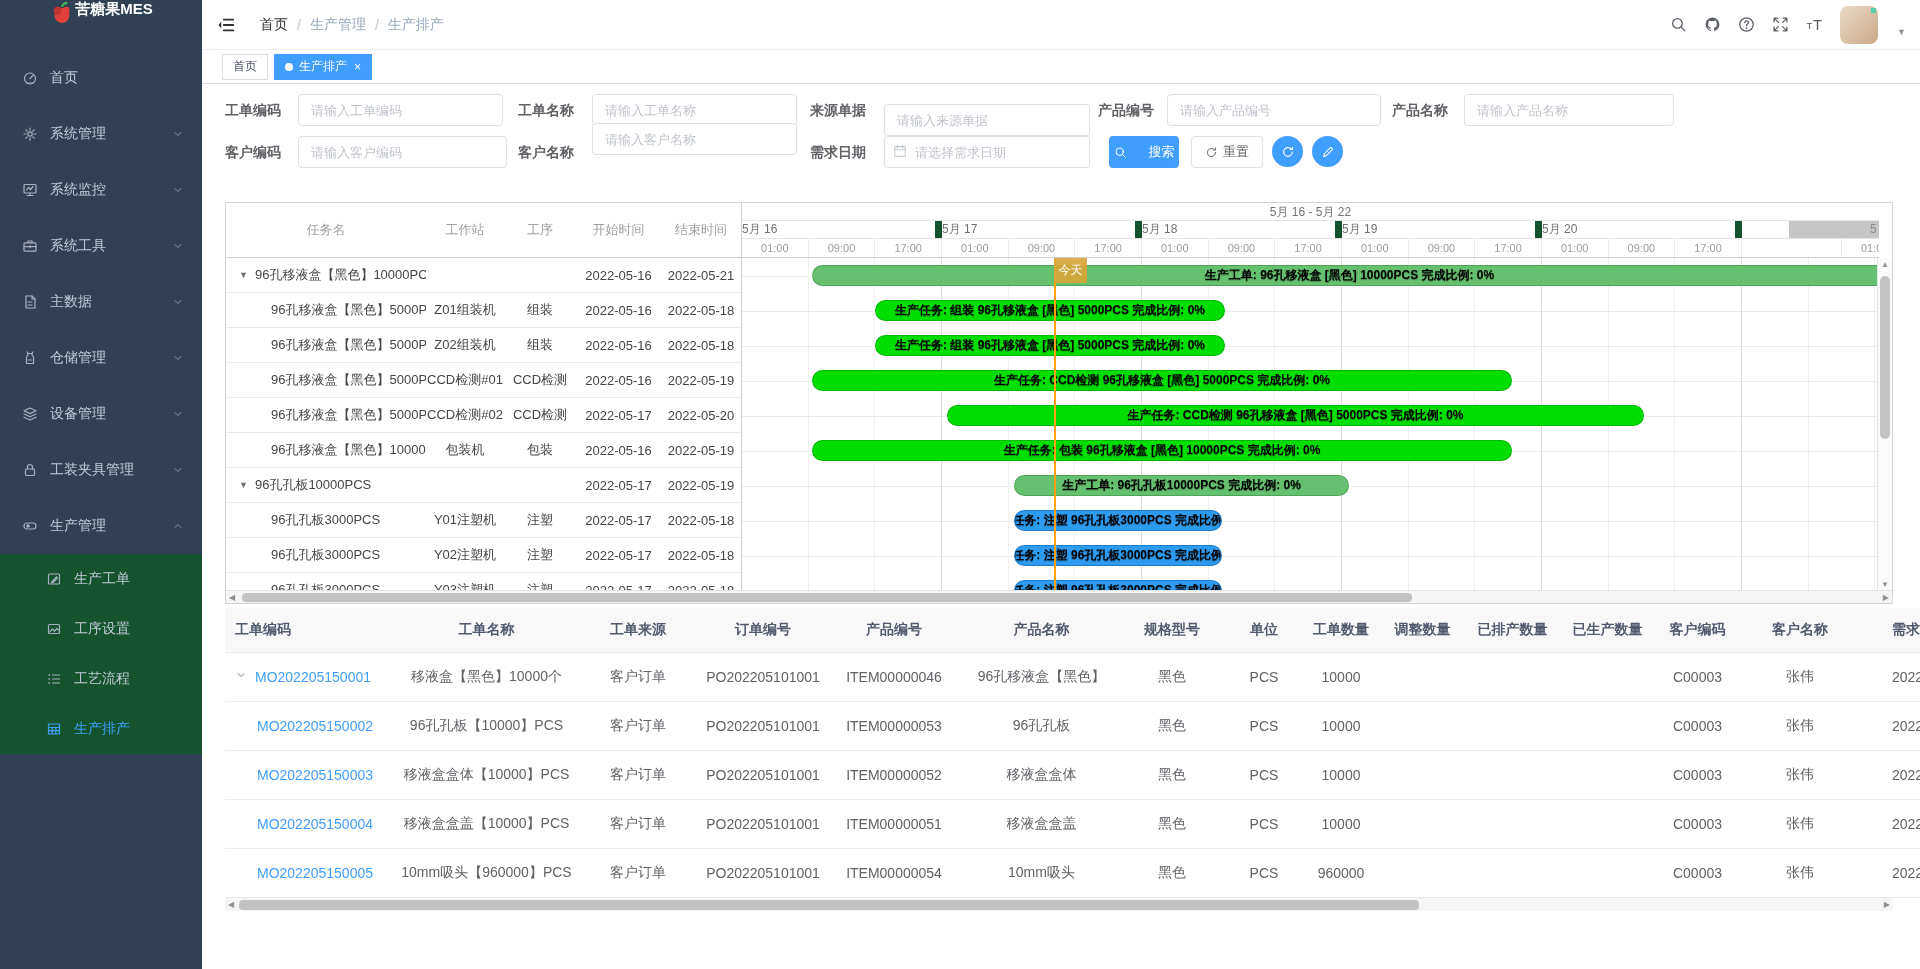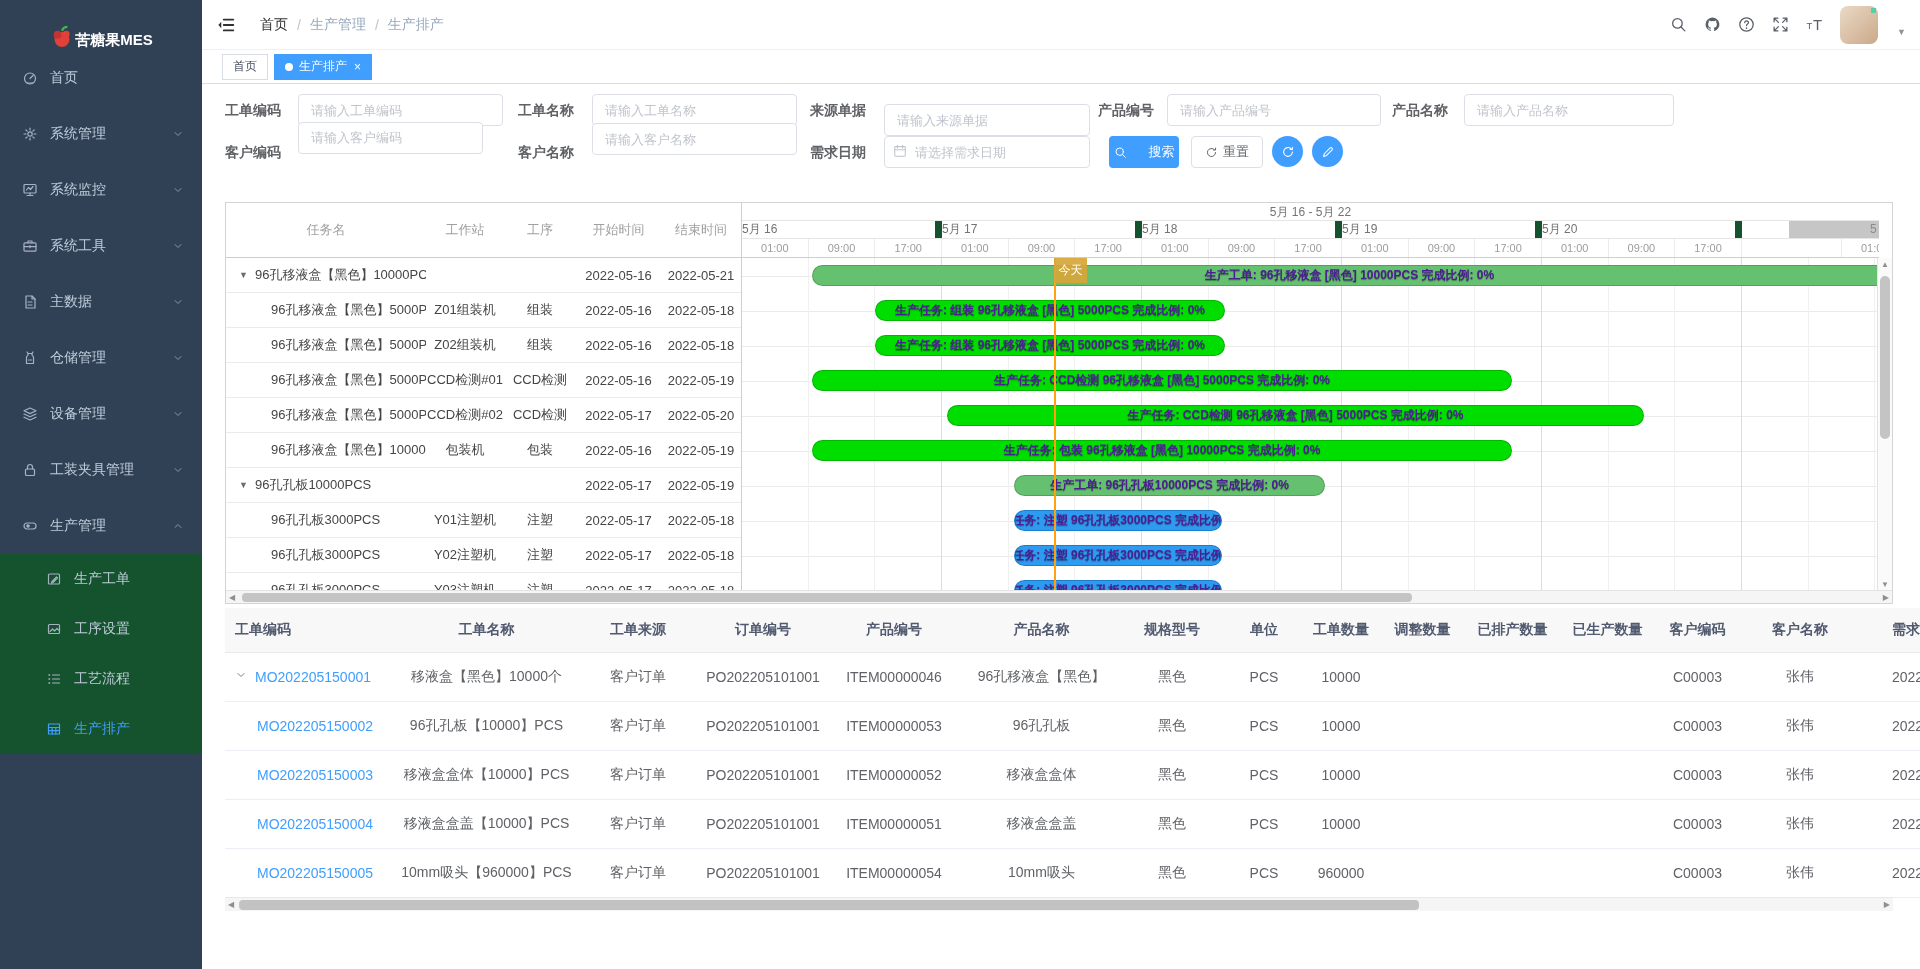--- a/index.html
+++ b/index.html
@@ -2,21 +2,21 @@
 <html><head>
 <meta charset="utf-8">
 <style>
   * { box-sizing: border-box; margin: 0; padding: 0; }
   html,body { width:1920px; height:969px; overflow:hidden; background:#fff;
     font-family:"Liberation Sans","DejaVu Sans",sans-serif; }
   .app { position:relative; width:1920px; height:969px; }
 
   
   .sidebar { position:absolute; left:0; top:0; width:202px; height:969px; background:#304156; color:#bfcbd9; z-index:5; }
-  .logo { height:50px; display:flex; align-items:flex-end; justify-content:center; gap:0; }
+  .logo { height:50px; display:flex; align-items:flex-start; justify-content:center; gap:0; }
   .logo-text { color:#fff; font-weight:bold; font-size:15px; }
   .menu-item { position:relative; height:56px; display:flex; align-items:center; padding-left:22px; font-size:14px; color:#bfcbd9; cursor:pointer; }
   .menu-item .mi-icon { width:16px; height:16px; margin-right:12px; color:#a7b1c2; display:inline-flex; }
   .menu-item .chev { position:absolute; right:18px; color:#8f9cb0; display:inline-flex; }
   .submenu { background:#14532d; }
   .submenu-item { position:relative; height:50px; display:flex; align-items:center; padding-left:46px; font-size:14px; color:#bfcbd9; cursor:pointer; }
   .submenu-item .mi-icon { width:16px; height:16px; margin-right:12px; color:#a7b1c2; display:inline-flex; }
   .submenu-item.active { color:#409eff; }
   .submenu-item.active .mi-icon { color:#409eff; }
 
@@ -69,21 +69,21 @@
   .tl-day { flex:none; width:200px; line-height:17px; text-align:left; font-size:12px; color:#737373; border-right:7px solid #14532d; }
   .grey-block { position:absolute; left:1047px; top:0; width:95px; height:17px; background:#c6c6c6; }
   .grey-5 { position:absolute; left:1128px; top:0; line-height:17px; font-size:12px; color:#8b8b8b; }
   .tl-hours { height:19px; display:flex; border-bottom:1px solid #cecece; }
   .tl-hour { flex:none; width:66.67px; line-height:18px; text-align:center; font-size:11px; color:#9c9c9c; border-right:1px solid #ececec; }
   .tl-body { position:absolute; left:0; top:55px; width:1138px; height:333px; overflow:hidden;
     background-image:
       repeating-linear-gradient(90deg, transparent 0px, transparent 199px, #dcdcdc 199px, #dcdcdc 200px),
       repeating-linear-gradient(90deg, transparent 0px, transparent 65.67px, #f0f0f0 65.67px, #f0f0f0 66.67px),
       repeating-linear-gradient(0deg, transparent 0px, transparent 34px, #ebebeb 34px, #ebebeb 35px); }
-  .bar { position:absolute; height:21px; border-radius:11px; display:flex; align-items:center; justify-content:center; overflow:hidden; white-space:nowrap; font-size:12px; font-weight:bold; color:#4c1d95; text-shadow:0 1px 1px rgba(0,0,0,.35); cursor:pointer; }
+  .bar { position:absolute; height:21px; border-radius:11px; display:flex; align-items:center; justify-content:center; overflow:hidden; white-space:nowrap; font-size:12px; font-weight:bold; color:#000000; text-shadow:0 1px 1px rgba(0,0,0,.35); cursor:pointer; }
   .bar.parent { background:#65c16f; border:1px solid rgba(40,110,50,.35); }
   .bar.task { background:#00de00; border:1px solid rgba(0,110,0,.35); }
   .bar.blue { background:#2d9cf0; border:1px solid rgba(0,70,140,.35); }
   .today-line { position:absolute; top:0; bottom:0; width:2px; background:#ffa011; left:312px; }
   .today-label { position:absolute; left:312px; top:0; width:33px; height:25px; background:rgba(216,166,56,.92); color:#fff; font-size:12px; display:flex; align-items:center; justify-content:center; }
   .g-vscroll { position:absolute; right:0; top:55px; width:15px; height:333px; background:#fafafa; border-left:1px solid #e3e3e3; }
   .g-vscroll .sar { position:absolute; left:0; width:14px; text-align:center; font-size:8px; color:#8f8f8f; cursor:pointer; }
   .vthumb { position:absolute; left:2px; top:18px; width:10px; height:163px; background:#c4c4c4; border-radius:5px; cursor:pointer; }
   .g-hscroll { position:absolute; left:0; bottom:0; width:1666px; height:13px; background:#f5f5f5; border-top:1px solid #e3e3e3; }
   .g-hscroll .sar { position:absolute; top:0; line-height:13px; font-size:8px; color:#8f8f8f; cursor:pointer; }
@@ -401,21 +401,21 @@
       <span class="f-input-wrap" style="left: 96px; top: 10px; width: 205px;"><input class="f-input" placeholder="请输入工单编码" style=""></span>
       <label class="f-label" style="left: 316px; top: 10px;">工单名称</label>
       <span class="f-input-wrap" style="left: 390px; top: 10px; width: 205px;"><input class="f-input" placeholder="请输入工单名称" style=""></span>
       <label class="f-label" style="left: 608px; top: 10px;">来源单据</label>
       <span class="f-input-wrap" style="left: 682px; top: 20px; width: 206px;"><input class="f-input" placeholder="请输入来源单据" style=""></span>
       <label class="f-label" style="left: 896px; top: 10px;">产品编号</label>
       <span class="f-input-wrap" style="left: 965px; top: 10px; width: 214px;"><input class="f-input" placeholder="请输入产品编号" style=""></span>
       <label class="f-label" style="left: 1190px; top: 10px;">产品名称</label>
       <span class="f-input-wrap" style="left: 1262px; top: 10px; width: 210px;"><input class="f-input" placeholder="请输入产品名称" style=""></span>
       <label class="f-label" style="left: 23px; top: 52px;">客户编码</label>
-      <span class="f-input-wrap" style="left: 96px; top: 38px; width: 185px; font-family: Liberation Serif, serif;"><input class="f-input" placeholder="请输入客户编码" style=""></span>
+      <span class="f-input-wrap" style="left: 96px; top: 52px; width: 209px;"><input class="f-input" placeholder="请输入客户编码" style=""></span>
       <label class="f-label" style="left: 316px; top: 52px;">客户名称</label>
       <span class="f-input-wrap" style="left: 390px; top: 39px; width: 205px;"><input class="f-input" placeholder="请输入客户名称" style=""></span>
       <label class="f-label" style="left: 608px; top: 52px;">需求日期</label>
       <span class="f-input-wrap" style="left: 682px; top: 52px; width: 206px;"><input class="f-input with-ico" placeholder="请选择需求日期" style=""><span class="f-cal">
           <span style="width:14px;height:14px;display:inline-flex">
             <svg width="100%" height="100%" viewBox="0 0 16 16" fill="none" stroke="currentColor" stroke-width="1.2" stroke-linecap="round" stroke-linejoin="round">
               <rect x="2" y="3" width="12" height="11" rx="1"></rect>
               <path d="M2 6.5h12M5 1.5v3M11 1.5v3"></path>
             </svg>
           </span>
@@ -569,21 +569,21 @@
           </div>
           <div class="bar task" style="left: 70px; width: 700px; top: 112px;">
             <span>生产任务: CCD检测 96孔移液盒 [黑色] 5000PCS 完成比例: 0%</span>
           </div>
           <div class="bar task" style="left: 205px; width: 697px; top: 147px;">
             <span>生产任务: CCD检测 96孔移液盒 [黑色] 5000PCS 完成比例: 0%</span>
           </div>
           <div class="bar task" style="left: 70px; width: 700px; top: 182px;">
             <span>生产任务: 包装 96孔移液盒 [黑色] 10000PCS 完成比例: 0%</span>
           </div>
-          <div class="bar parent" style="left: 272px; width: 311px; top: 217px;">
+          <div class="bar parent" style="left: 272px; width: 335px; top: 217px;">
             <span>生产工单: 96孔孔板10000PCS 完成比例: 0%</span>
           </div>
           <div class="bar blue" style="left: 272px; width: 208px; top: 252px;">
             <span>生产任务: 注塑 96孔孔板3000PCS 完成比例: 0%</span>
           </div>
           <div class="bar blue" style="left: 272px; width: 208px; top: 287px;">
             <span>生产任务: 注塑 96孔孔板3000PCS 完成比例: 0%</span>
           </div>
           <div class="bar blue" style="left: 272px; width: 208px; top: 322px;">
             <span>生产任务: 注塑 96孔孔板3000PCS 完成比例: 0%</span>

